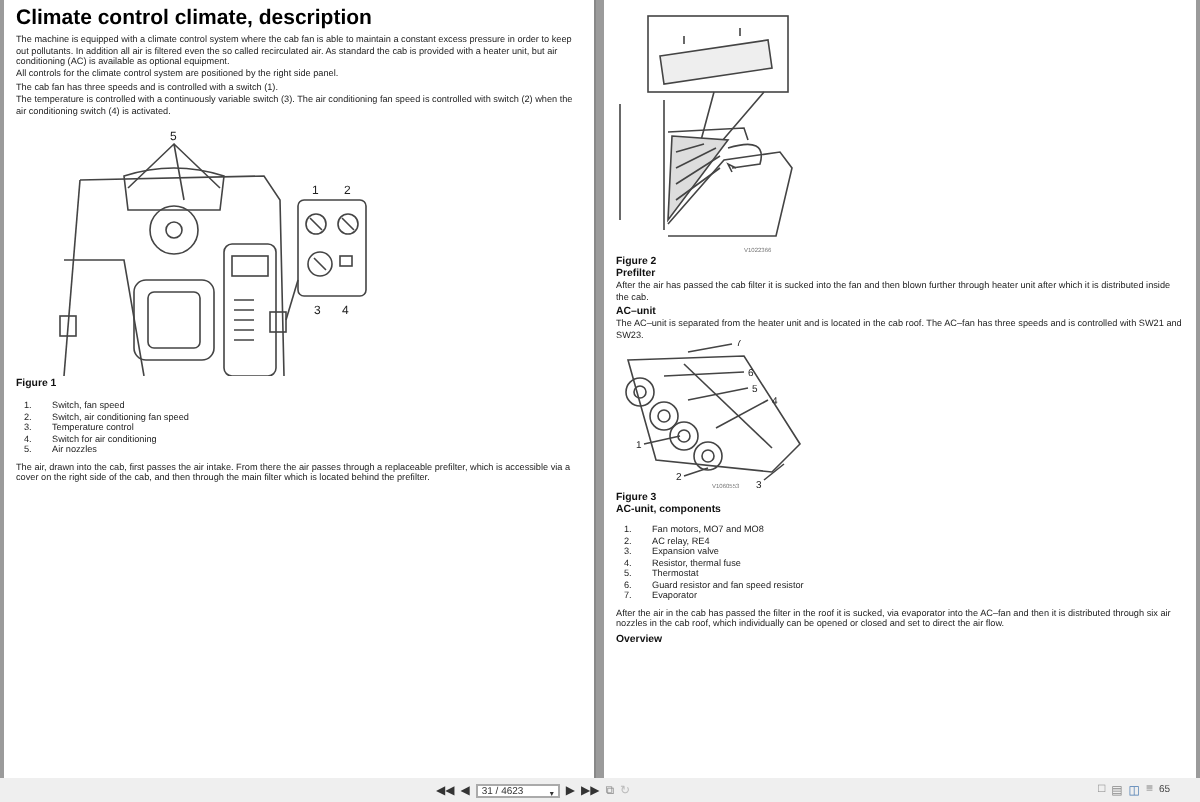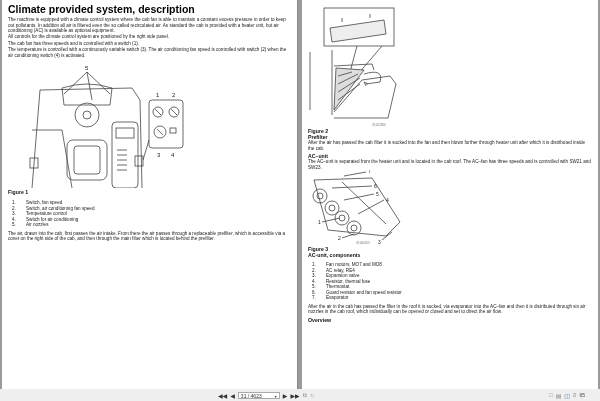--- a/index.html
+++ b/index.html
@@ -16,21 +16,21 @@
   ol.list li .n{width:14px;}
   .statusbar{position:absolute;left:0;top:389px;width:600px;height:12px;background:#efefef;}
   .nav{position:absolute;top:2px;height:8px;display:flex;align-items:center;gap:3px;font-size:6px;color:#333;}
   .pagebox{border:1px solid #aaa;background:#fff;width:42px;height:7px;font-size:5px;line-height:7px;padding-left:2px;position:relative;box-sizing:border-box;}
   .pagebox .dd{position:absolute;right:2px;top:0;font-size:4px;}
 </style>
 </head>
 <body>
 
 <div class="page page-left">
-  <div class="h1">Climate provided system, description</div>
+  <div class="h1">Climate control climate, description</div>
   <div class="p" style="margin-top:2px">The machine is equipped with a climate control system where the cab fan is able to maintain a constant excess pressure in order to keep out pollutants. In addition all air is filtered even the so called recirculated air. As standard the cab is provided with a heater unit, but air conditioning (AC) is available as optional equipment.</div>
   <div class="p">All controls for the climate control system are positioned by the right side panel.</div>
   <div class="gap"></div>
   <div class="p">The cab fan has three speeds and is controlled with a switch (1).</div>
   <div class="p">The temperature is controlled with a continuously variable switch (3). The air conditioning fan speed is controlled with switch (2) when the air conditioning switch (4) is activated.</div>
 
   <svg width="296" height="128" viewBox="0 0 296 128" style="display:block;margin-top:2px">
     <g fill="none" stroke="#444" stroke-width="0.8">
       <path d="M38 30 L130 28 L138 40 L140 128"></path>
       <path d="M38 30 L30 128"></path>

